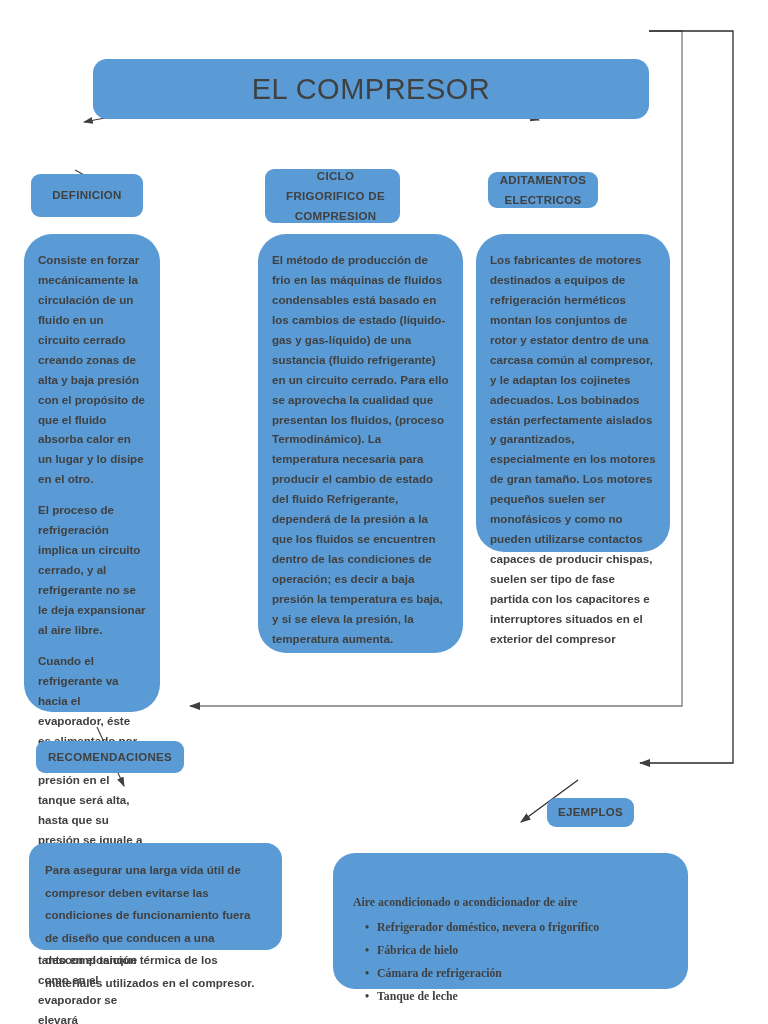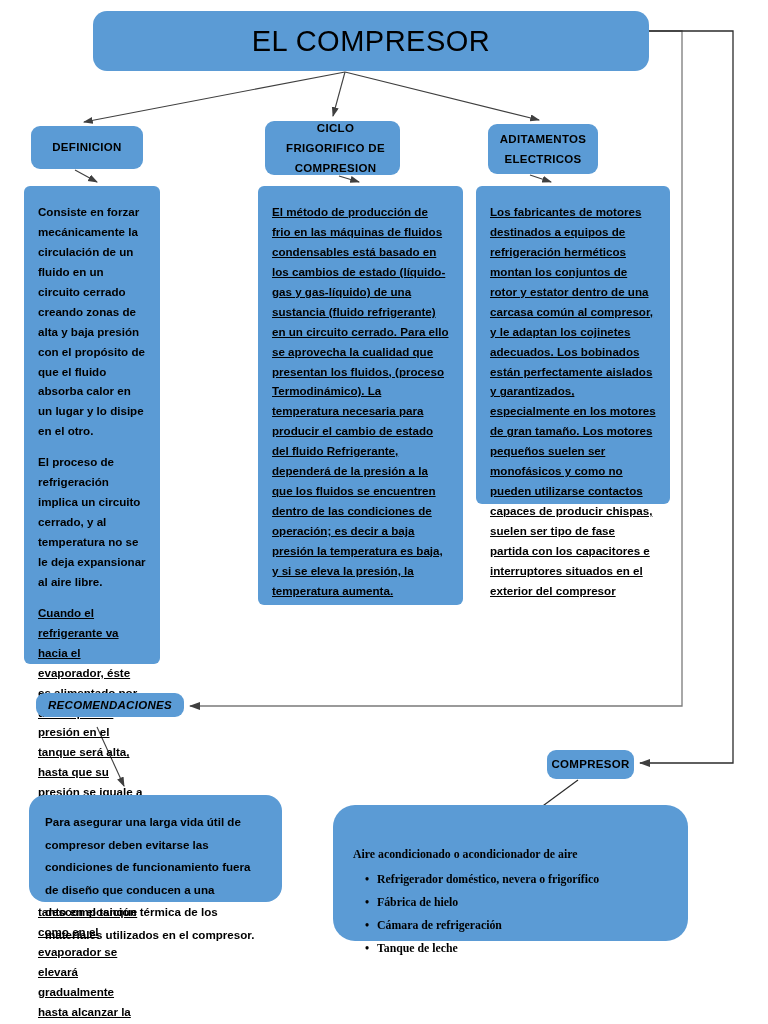--- a/index.html
+++ b/index.html
@@ -25,23 +25,24 @@
     position: absolute;
     left: 0; top: 0;
     width: 768px;
     height: 1024px;
     pointer-events: none;
     z-index: 1;
   }
   .node {
     position: absolute;
     background: #5B9BD5;
-    color: #000000;
+    color: #404040;
     box-sizing: border-box;
     z-index: 2;
+    margin-top: 48px;
   }
   .title-node {
     border-radius: 14px;
     display: flex;
     align-items: center;
     justify-content: center;
     font-size: 29px;
     letter-spacing: 0.5px;
     font-weight: 400;
   }
@@ -51,30 +52,30 @@
     align-items: center;
     justify-content: center;
     text-align: center;
     font-size: 11.5px;
     font-weight: 700;
     line-height: 1.75;
     letter-spacing: 0.3px;
     padding: 4px 6px;
   }
   .body-node {
-    border-radius: 6px;
+    border-radius: 28px;
     font-size: 11.6px;
     font-weight: 700;
     line-height: 1.72;
     padding: 16px 14px 14px 14px;
   }
   .body-node p {
     margin: 0 0 11px 0;
   }
-  .body-node p:last-child { margin-bottom: 0; text-decoration: underline; }
+  .body-node p:last-child { margin-bottom: 0; }
 
   .rec-body {
     border-radius: 16px;
     font-size: 11.6px;
     font-weight: 700;
     line-height: 1.95;
     padding: 16px 16px;
   }
   .ej-body {
     border-radius: 22px;
@@ -97,25 +98,25 @@
     content: "\2022";
     position: absolute;
     left: -2px;
     top: 0;
   }
 
   
   #node-title    { left: 93px;  top: 11px;  width: 556px; height: 60px; }
   #node-cat-1    { left: 31px;  top: 126px; width: 112px;  height: 43px; }
   #node-cat-2    { left: 265px; top: 121px; width: 135px; height: 54px; padding-left: 12px; }
-  #node-cat-3    { left: 488px; top: 124px; width: 110px; height: 50px; }
+  #node-cat-3    { left: 488px; top: 124px; width: 110px; height: 36px; }
   #node-body-1   { left: 24px;  top: 186px; width: 136px; height: 478px; }
   #node-body-2   { left: 258px; top: 186px; width: 205px; height: 419px; }
   #node-body-3   { left: 476px; top: 186px; width: 194px; height: 318px; }
-  #node-cat-rec  { left: 36px;  top: 693px; width: 148px; height: 24px; font-style: italic; }
+  #node-cat-rec  { left: 36px;  top: 693px; width: 148px; height: 32px; }
   #node-body-rec { left: 29px;  top: 795px; width: 253px; height: 107px; }
   #node-cat-ej   { left: 547px; top: 750px; width: 87px;  height: 29px; }
   #node-body-ej  { left: 333px; top: 805px; width: 355px; height: 136px; font-family: Liberation Serif, serif; }
 </style>
 </head>
 <body>
 
 <div id="canvas">
 
   <svg class="connectors" viewBox="0 0 768 1024" xmlns="http://www.w3.org/2000/svg">
@@ -157,42 +158,42 @@
   <div class="node cat-node" id="node-cat-2">
     <span>CICLO FRIGORIFICO DE COMPRESION</span>
   </div>
 
   <div class="node cat-node" id="node-cat-3">
     <span>ADITAMENTOS ELECTRICOS</span>
   </div>
 
   <div class="node body-node" id="node-body-1">
     <p>Consiste en forzar mecánicamente la circulación de un fluido en un circuito cerrado creando zonas de alta y baja presión con el propósito de que el fluido absorba calor en un lugar y lo disipe en el otro.</p>
-    <p>El proceso de refrigeración implica un circuito cerrado, y al temperatura no se le deja expansionar al aire libre.</p>
+    <p>El proceso de refrigeración implica un circuito cerrado, y al refrigerante no se le deja expansionar al aire libre.</p>
     <p>Cuando el refrigerante va hacia el evaporador, éste es alimentado por un tanque. La presión en el tanque será alta, hasta que su presión se iguale a la del evaporador. Por esto la circulación del refrigerante cesará y la temperatura tanto en el tanque como en el evaporador se elevará gradualmente hasta alcanzar la temperatura ambiente.</p>
   </div>
 
   <div class="node body-node" id="node-body-2">
     <p>El método de producción de frio en las máquinas de fluidos condensables está basado en los cambios de estado (líquido-gas y gas-líquido) de una sustancia (fluido refrigerante) en un circuito cerrado. Para ello se aprovecha la cualidad que presentan los fluidos, (proceso Termodinámico). La temperatura necesaria para producir el cambio de estado del fluido Refrigerante, dependerá de la presión a la que los fluidos se encuentren dentro de las condiciones de operación; es decir a baja presión la temperatura es baja, y si se eleva la presión, la temperatura aumenta.</p>
   </div>
 
   <div class="node body-node" id="node-body-3">
     <p>Los fabricantes de motores destinados a equipos de refrigeración herméticos montan los conjuntos de rotor y estator dentro de una carcasa común al compresor, y le adaptan los cojinetes adecuados. Los bobinados están perfectamente aislados y garantizados, especialmente en los motores de gran tamaño. Los motores pequeños suelen ser monofásicos y como no pueden utilizarse contactos capaces de producir chispas, suelen ser tipo de fase partida con los capacitores e interruptores situados en el exterior del compresor</p>
   </div>
 
   <div class="node cat-node" id="node-cat-rec">
     <span>RECOMENDACIONES</span>
   </div>
 
   <div class="node rec-body" id="node-body-rec">
     <p style="margin:0">Para asegurar una larga vida útil de compresor deben evitarse las condiciones de funcionamiento fuera de diseño que conducen a una descomposición térmica de los materiales utilizados en el compresor.</p>
   </div>
 
   <div class="node cat-node" id="node-cat-ej">
-    <span>COMPRESOR</span>
+    <span>EJEMPLOS</span>
   </div>
 
   <div class="node ej-body" id="node-body-ej">
     <p class="lead">Aire acondicionado o acondicionador de aire</p>
     <ul>
       <li>Refrigerador doméstico, nevera o frigorífico</li>
       <li>Fábrica de hielo</li>
       <li>Cámara de refrigeración</li>
       <li>Tanque de leche</li>
     </ul>

